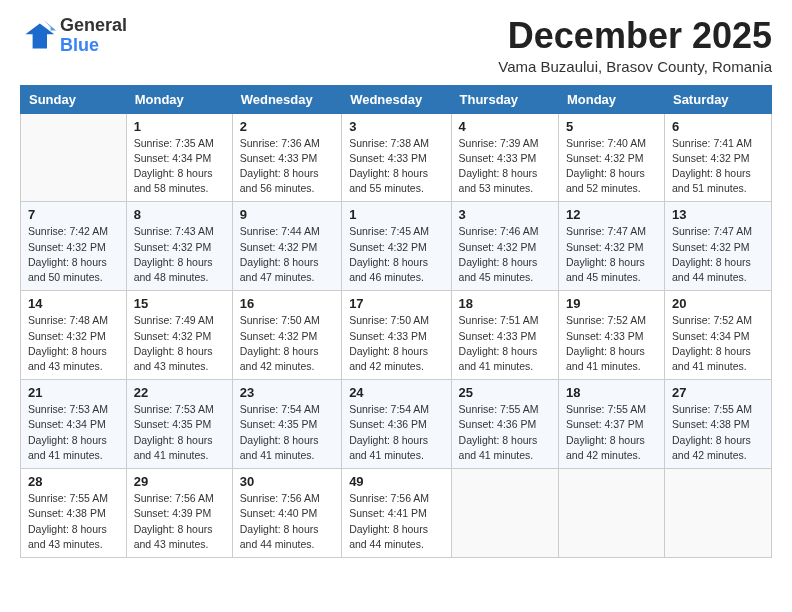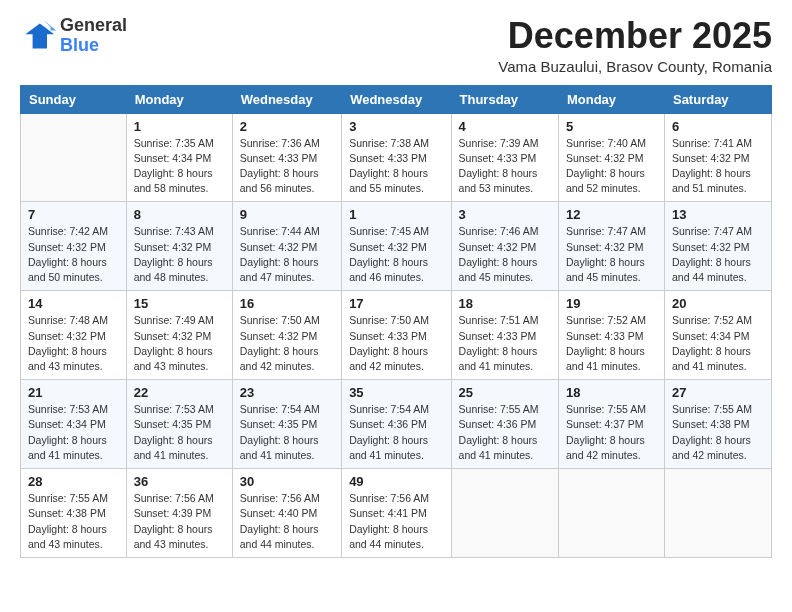--- a/index.html
+++ b/index.html
@@ -215,21 +215,21 @@
         </td>
         <td>
           <div class="day-number">22</div>
           <div class="day-info">Sunrise: 7:53 AM<br>Sunset: 4:35 PM<br>Daylight: 8 hours<br>and 41 minutes.</div>
         </td>
         <td>
           <div class="day-number">23</div>
           <div class="day-info">Sunrise: 7:54 AM<br>Sunset: 4:35 PM<br>Daylight: 8 hours<br>and 41 minutes.</div>
         </td>
         <td>
-          <div class="day-number">35</div>
+          <div class="day-number">24</div>
           <div class="day-info">Sunrise: 7:54 AM<br>Sunset: 4:36 PM<br>Daylight: 8 hours<br>and 41 minutes.</div>
         </td>
         <td>
           <div class="day-number">25</div>
           <div class="day-info">Sunrise: 7:55 AM<br>Sunset: 4:36 PM<br>Daylight: 8 hours<br>and 41 minutes.</div>
         </td>
         <td>
           <div class="day-number">18</div>
           <div class="day-info">Sunrise: 7:55 AM<br>Sunset: 4:37 PM<br>Daylight: 8 hours<br>and 42 minutes.</div>
         </td>
@@ -237,21 +237,21 @@
           <div class="day-number">27</div>
           <div class="day-info">Sunrise: 7:55 AM<br>Sunset: 4:38 PM<br>Daylight: 8 hours<br>and 42 minutes.</div>
         </td>
       </tr>
       <tr>
         <td>
           <div class="day-number">28</div>
           <div class="day-info">Sunrise: 7:55 AM<br>Sunset: 4:38 PM<br>Daylight: 8 hours<br>and 43 minutes.</div>
         </td>
         <td>
-          <div class="day-number">36</div>
+          <div class="day-number">29</div>
           <div class="day-info">Sunrise: 7:56 AM<br>Sunset: 4:39 PM<br>Daylight: 8 hours<br>and 43 minutes.</div>
         </td>
         <td>
           <div class="day-number">30</div>
           <div class="day-info">Sunrise: 7:56 AM<br>Sunset: 4:40 PM<br>Daylight: 8 hours<br>and 44 minutes.</div>
         </td>
         <td>
           <div class="day-number">49</div>
           <div class="day-info">Sunrise: 7:56 AM<br>Sunset: 4:41 PM<br>Daylight: 8 hours<br>and 44 minutes.</div>
         </td>

